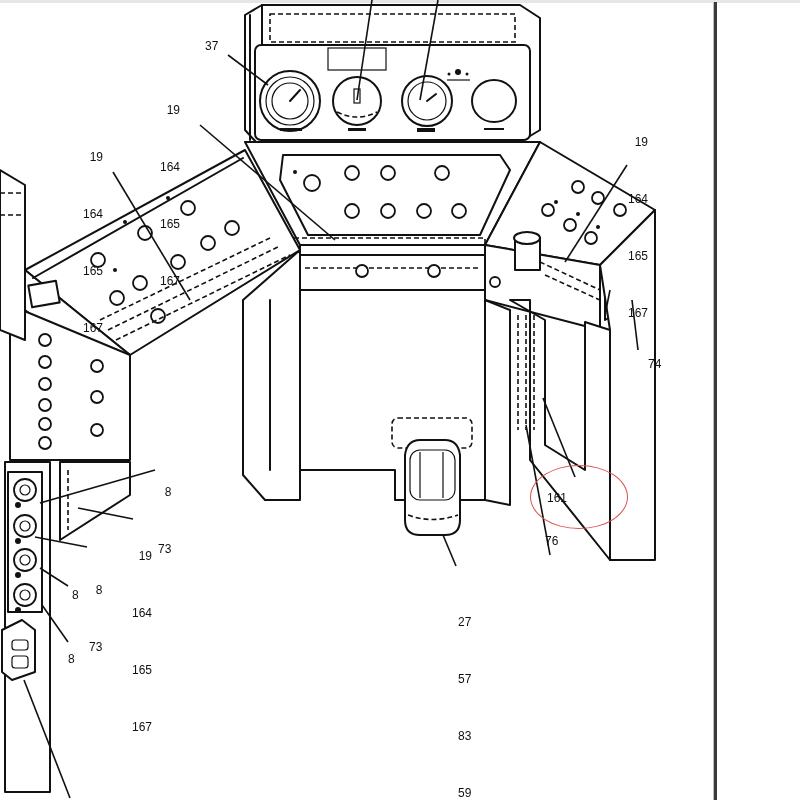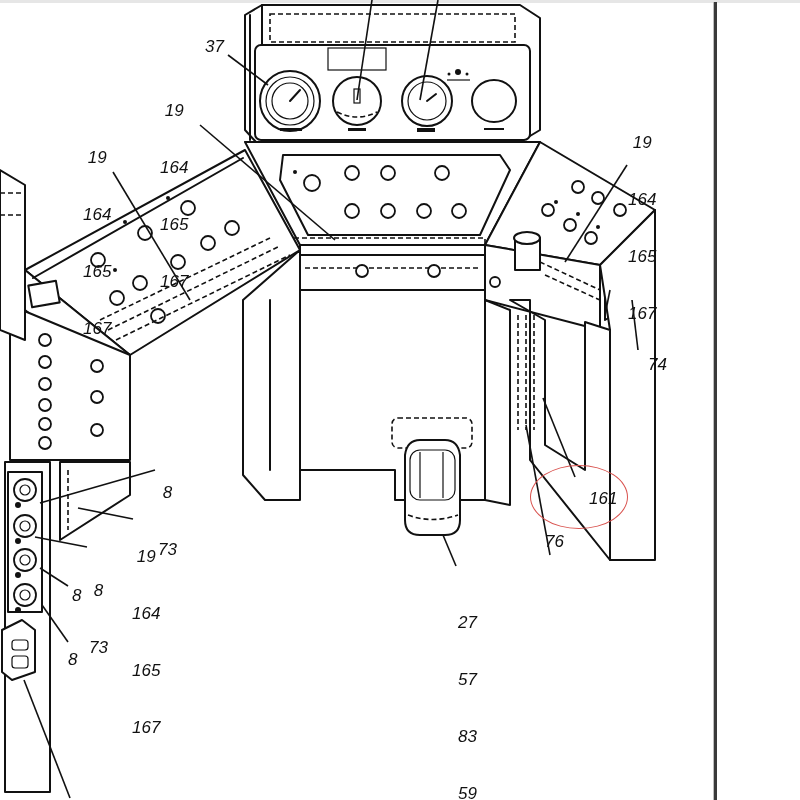--- a/index.html
+++ b/index.html
@@ -7,21 +7,21 @@
   #topbar { position: absolute; left: 0; top: 0; width: 800px; height: 3px; background: #e6e6e6; }
   #vdivider { position: absolute; left: 713px; top: 2px; width: 3px; height: 798px; background: #3a3a3a; border-left: 1px solid #bdbdbd; }
   svg#diagram { position: absolute; left: 0; top: 0; }
   .ln { stroke: #111; fill: none; stroke-width: 2; stroke-linejoin: round; stroke-linecap: round; }
   .thin { stroke: #111; fill: none; stroke-width: 1.2; }
   .dash { stroke: #111; fill: none; stroke-width: 1.6; stroke-dasharray: 5 3; }
   .fillw { fill: #fff; }
   .hole { stroke: #111; fill: #fff; stroke-width: 1.8; }
   .dot { fill: #111; }
   .leader { stroke: #111; stroke-width: 1.6; fill: none; }
-  .callout { position: absolute; font-size: 17px; line-height: 19px; color: #111; text-align: center; white-space: pre; font-style: italic; }
+  .callout { position: absolute; font-size: 12px; line-height: 19px; color: #111; text-align: right; white-space: pre; }
   #highlight { position: absolute; left: 530px; top: 465px; width: 96px; height: 62px; border: 1.2px solid #d9534f; border-radius: 50%; }
 </style>
 </head>
 <body>
 
 <div id="topbar"></div>
 
 <svg id="diagram" width="800" height="800" viewBox="0 0 800 800">
 
   <g>
@@ -263,21 +263,21 @@
 <div class="callout" style="left:89px;top:543px;">
   <div>8</div>
   <div>73</div>
 </div>
 
 <div class="callout" style="left:72px;top:586px;"><span>8</span></div>
 
 <div class="callout" style="left:68px;top:650px;"><span>8</span></div>
 
 <div id="highlight" style="border-color: rgb(217, 83, 79);"></div>
-<div class="callout" style="left:589px;top:489px;"><span>161</span></div>
+<div class="callout" style="left:547px;top:489px;"><span>161</span></div>
 
 <div class="callout" style="left:545px;top:532px;"><span>76</span></div>
 
 <div class="callout" style="left:458px;top:575px;">
   <div>27</div>
   <div>57</div>
   <div>83</div>
   <div>59</div>
   
 </div>

